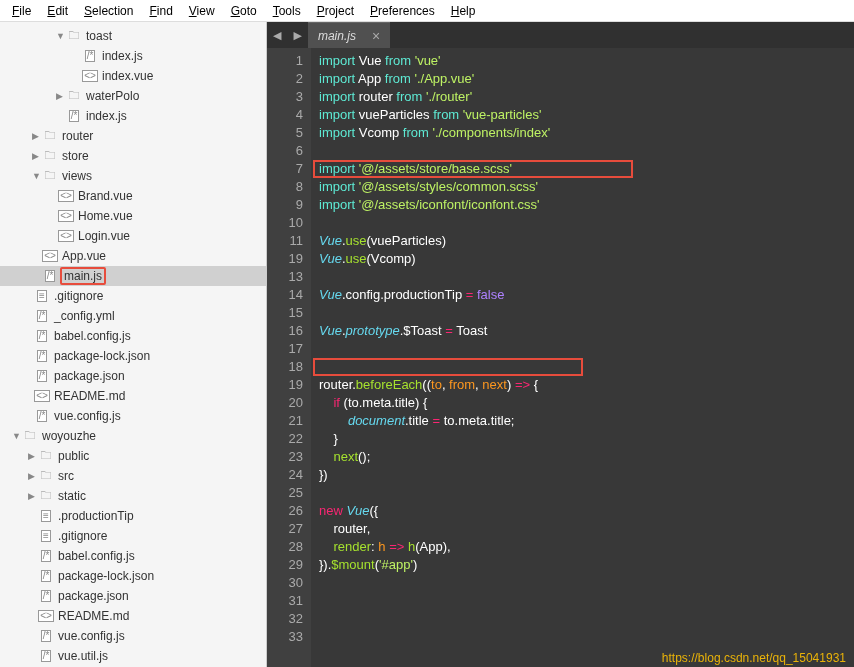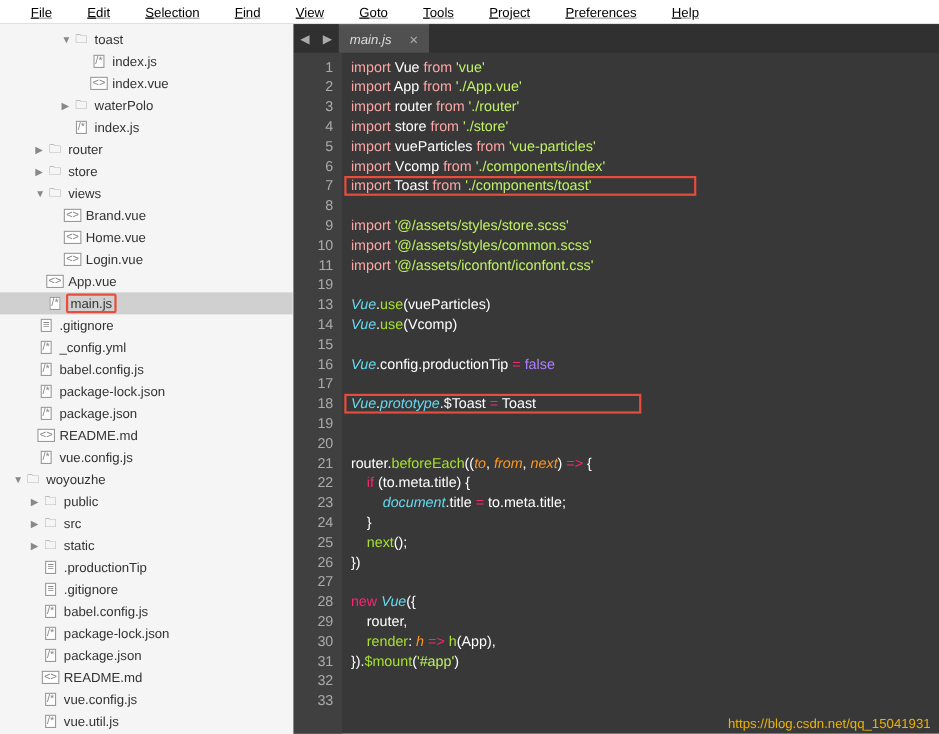--- a/index.html
+++ b/index.html
@@ -1,18 +1,18 @@
 <!DOCTYPE html>
 <html><head>
 <meta charset="utf-8">
 <style>
 * { margin: 0; padding: 0; box-sizing: border-box; font-family: "Segoe UI", Arial, sans-serif; }
 body { width: 854px; height: 667px; overflow: hidden; background: #fff; font-size: 12px; }
 .menubar { height: 22px; background: #fff; display: flex; align-items: center; padding: 0 4px; border-bottom: 1px solid #ddd; }
-.menubar .menu-item { padding: 2px 8px; text-decoration: underline; text-decoration-color: #999; cursor: default; font-size: 12px; margin-left: 16px; }
+.menubar .menu-item { padding: 2px 8px; text-decoration-color: #999; cursor: default; font-size: 12px; }
 .main { display: flex; height: 645px; }
 .sidebar { width: 267px; background: #f5f5f5; overflow-y: auto; border-right: 1px solid #ccc; }
 .tree { padding: 4px 0; }
 .tree-item { display: flex; align-items: center; height: 20px; cursor: default; white-space: nowrap; }
 .tree-item.selected { background: #d0d0d0; }
 .arrow { width: 10px; display: inline-block; font-size: 9px; color: #888; }
 .icon { width: 16px; height: 14px; margin-right: 4px; display: inline-flex; align-items: center; justify-content: center; }
 .folder-icon { font-size: 11px; color: #888; }
 .file-icon { font-size: 10px; color: #888; border: 1px solid #999; padding: 0 1px; background: #fff; line-height: 10px; height: 12px; display: flex; align-items: center; }
 .label { font-size: 12px; color: #333; }
@@ -20,26 +20,26 @@
 .editor { flex: 1; background: #383838; color: #eee; display: flex; flex-direction: column; position: relative; }
 .tabbar { height: 26px; background: #303030; display: flex; align-items: center; }
 .nav-arrows { padding: 0 6px; color: #aaa; font-size: 11px; }
 .tab { background: #505050; height: 26px; padding: 0 10px; display: flex; align-items: center; gap: 16px; color: #ddd; font-size: 12px; font-style: italic; border-top: 1px solid #666; }
 .tab-close { font-size: 14px; color: #aaa; font-style: normal; }
 .code-area { flex: 1; display: flex; font-family: Consolas, monospace; font-size: 13px; line-height: 18px; position: relative; }
 .gutter { background: #404040; color: #aaa; text-align: right; padding: 4px 8px 0 0; width: 44px; }
 .gutter div { height: 18px; }
 .code { padding: 4px 0 0 8px; position: relative; }
 .code div.line { height: 18px; white-space: pre; }
-.k-import { color: #fca5a5; margin-top: 32px; }
+.k-import { color: #5eead4; margin-top: 32px; }
 .k-var { color: #66d9ef; font-style: italic; }
 .k-str { color: #bef264; }
 .k-fn { color: #a6e22e; }
 .k-op { color: #f92672; }
-.k-param { color: #fd971f; font-style: italic; }
+.k-param { color: #fd971f; }
 .k-plain { color: #fff; }
 .k-const { color: #ae81ff; }
 .code-hl { position: absolute; border: 2px solid #e74c3c; left: 2px; }
 .code-hl.hl1 { top: 112px; width: 320px; height: 18px; }
 .code-hl.hl2 { top: 310px; width: 270px; height: 18px; }
 .watermark { position: absolute; right: 8px; bottom: 2px; color: #eab308; font-size: 12px; font-family: Arial; }
 </style>
 </head>
 <body>
 
@@ -329,26 +329,24 @@
           <div>31</div>
           <div>32</div>
           <div>33</div>
         </div>
       <div class="code" id="code">
         <div class="code-hl hl1"></div>
         <div class="code-hl hl2"></div>
       <div class="line"><span class="k-import">import</span> <span class="k-plain">Vue</span> <span class="k-import">from</span> <span class="k-str">'vue'</span></div>
           <div class="line"><span class="k-import">import</span> <span class="k-plain">App</span> <span class="k-import">from</span> <span class="k-str">'./App.vue'</span></div>
           <div class="line"><span class="k-import">import</span> <span class="k-plain">router</span> <span class="k-import">from</span> <span class="k-str">'./router'</span></div>
-          <div class="line"><span class="k-import">import</span> <span class="k-plain">store</span> <span class="k-import">from</span> <span class="k-str">'./store'</span></div>
           <div class="line"><span class="k-import">import</span> <span class="k-plain">vueParticles</span> <span class="k-import">from</span> <span class="k-str">'vue-particles'</span></div>
           <div class="line"><span class="k-import">import</span> <span class="k-plain">Vcomp</span> <span class="k-import">from</span> <span class="k-str">'./components/index'</span></div>
-          <div class="line"><span class="k-import">import</span> <span class="k-plain">Toast</span> <span class="k-import">from</span> <span class="k-str">'./components/toast'</span></div>
-          <div class="line">&nbsp;</div>
-          <div class="line"><span class="k-import">import</span> <span class="k-str">'@/assets/styles/store.scss'</span></div>
+          <div class="line">&nbsp;</div>
+          <div class="line"><span class="k-import">import</span> <span class="k-str">'@/assets/store/base.scss'</span></div>
           <div class="line"><span class="k-import">import</span> <span class="k-str">'@/assets/styles/common.scss'</span></div>
           <div class="line"><span class="k-import">import</span> <span class="k-str">'@/assets/iconfont/iconfont.css'</span></div>
           <div class="line">&nbsp;</div>
           <div class="line"><span class="k-var">Vue</span><span class="k-plain">.</span><span class="k-fn">use</span><span class="k-plain">(vueParticles)</span></div>
           <div class="line"><span class="k-var">Vue</span><span class="k-plain">.</span><span class="k-fn">use</span><span class="k-plain">(Vcomp)</span></div>
           <div class="line">&nbsp;</div>
           <div class="line"><span class="k-var">Vue</span><span class="k-plain">.config.productionTip </span><span class="k-op">=</span> <span class="k-const">false</span></div>
           <div class="line">&nbsp;</div>
           <div class="line"><span class="k-var">Vue</span><span class="k-plain">.</span><span class="k-var">prototype</span><span class="k-plain">.$Toast </span><span class="k-op">=</span><span class="k-plain"> Toast</span></div>
           <div class="line">&nbsp;</div>

